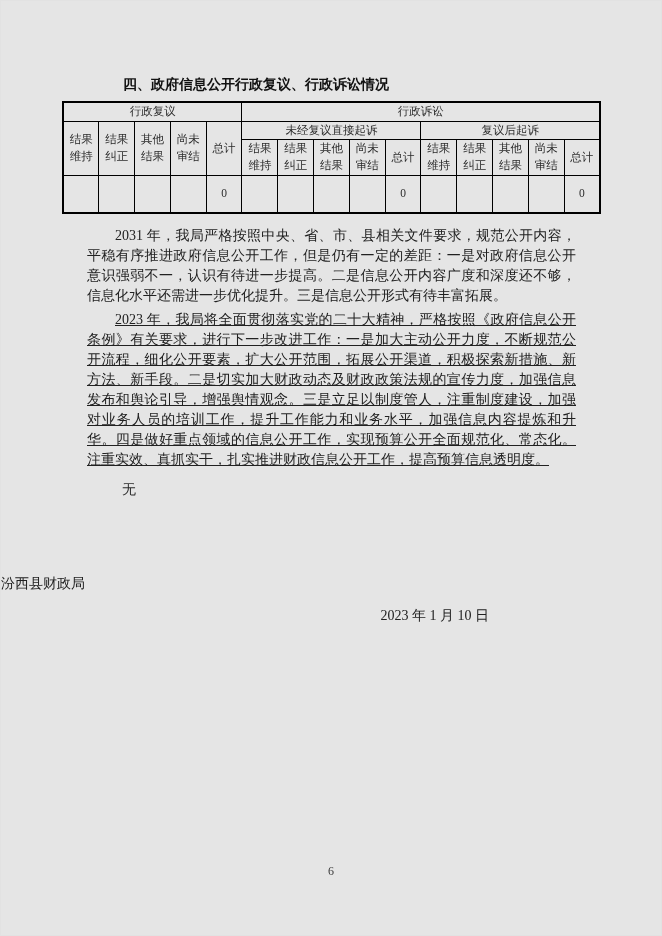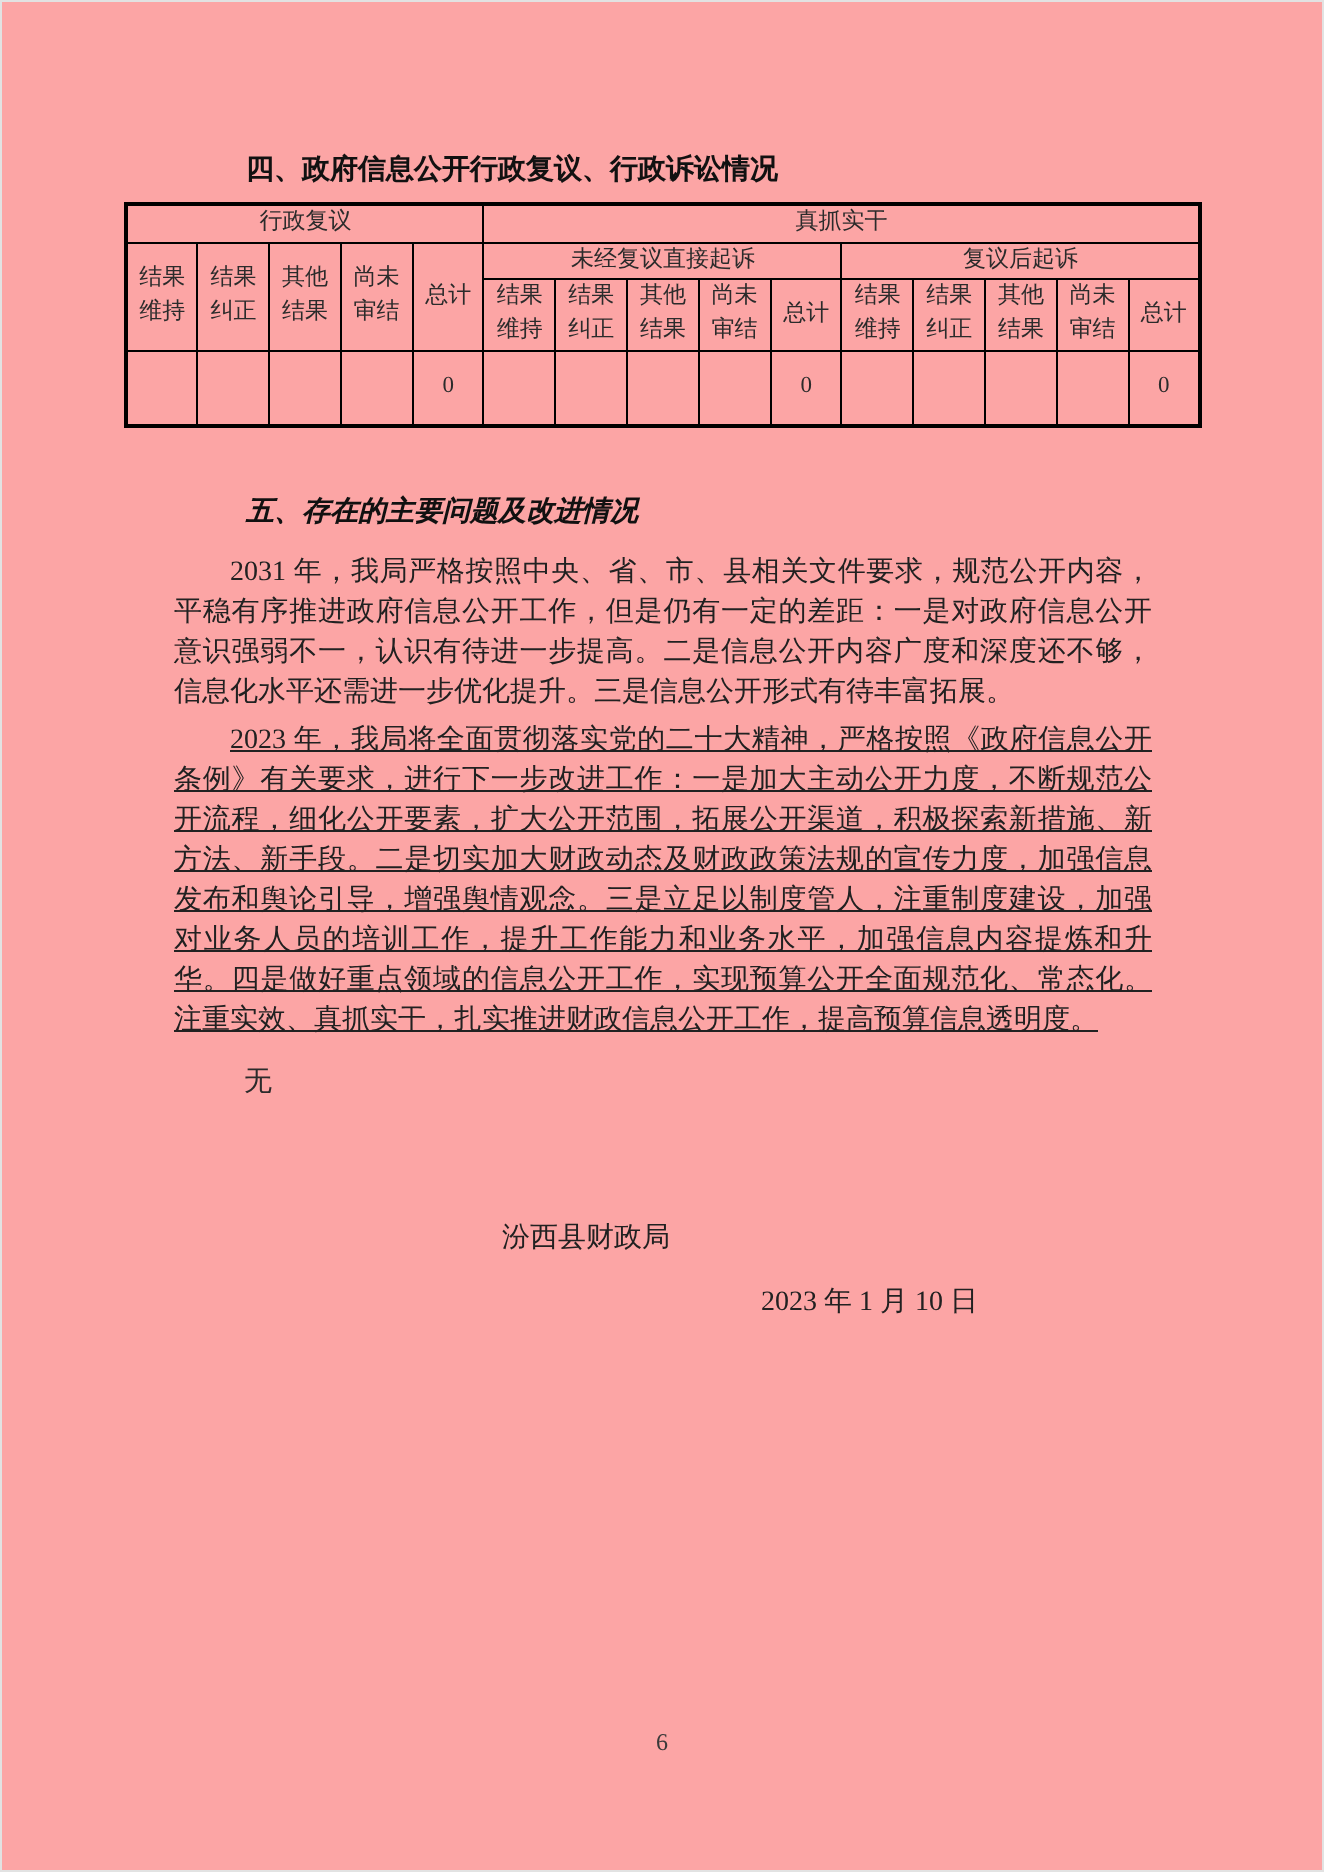--- a/index.html
+++ b/index.html
@@ -1,19 +1,19 @@
 <!DOCTYPE html>
 <html><head>
 <meta charset="utf-8">
 <style>
   html,body { margin:0; padding:0; background:#ffffff; }
   .page {
     position:relative;
     width:662px; height:936px;
-    background:#fca5a5;
+    background:#e5e5e5;
     box-sizing:border-box;
     border:1px solid #e2e2e2;
     font-family:"Liberation Serif","DejaVu Serif",serif;
     color:#212121;
     overflow:hidden;
   }
   .sec-heading {
     margin:0;
     font-size:14px;
     font-weight:bold;
@@ -58,22 +58,22 @@
   }
   .p1 { margin-top:12px; }
   .p2 { margin-top:4px;text-decoration:underline; }
 
   .none-text {
     margin:11px 0 0 121px;
     font-size:14px;
     color:#2b2b2b;
   }
   .sig-org {
-    margin-top:60px;
-    text-align:center;
+    margin-top:76px;
+    text-align:left;
     padding-right:76px;
     font-size:14px;
   }
   .sig-date {
     margin-top:14px;
     text-align:right;
     padding-right:172px;
     font-size:14px;
   }
   .page-num {
@@ -106,21 +106,21 @@
         <col style="width:6.666%">
       <col style="width:6.666%">
         <col style="width:6.666%">
         <col style="width:6.666%">
         <col style="width:6.666%">
         <col style="width:6.67%">
     </colgroup>
     <tbody>
       <tr class="r-group">
         <td colspan="5">行政复议</td>
-        <td colspan="10">真抓实干</td>
+        <td colspan="10">行政诉讼</td>
       </tr>
       <tr class="r-sub">
         <td rowspan="2" class="wrapcell">结果维持</td>
         <td rowspan="2" class="wrapcell">结果纠正</td>
         <td rowspan="2" class="wrapcell">其他结果</td>
         <td rowspan="2" class="wrapcell">尚未审结</td>
         <td rowspan="2">总计</td>
         <td colspan="5">未经复议直接起诉</td>
         <td colspan="5">复议后起诉</td>
       </tr>
@@ -149,21 +149,20 @@
         <td class="val">0</td>
         <td class="val"></td>
         <td class="val"></td>
         <td class="val"></td>
         <td class="val"></td>
         <td class="val">0</td>
       </tr>
     </tbody>
   </table>
 
-  <h2 class="sec-heading h5">五、存在的主要问题及改进情况</h2>
 
   <p class="para p1">2031 年，我局严格按照中央、省、市、县相关文件要求，规范公开内容，平稳有序推进政府信息公开工作，但是仍有一定的差距：一是对政府信息公开意识强弱不一，认识有待进一步提高。二是信息公开内容广度和深度还不够，信息化水平还需进一步优化提升。三是信息公开形式有待丰富拓展。</p>
   <p class="para p2">2023 年，我局将全面贯彻落实党的二十大精神，严格按照《政府信息公开条例》有关要求，进行下一步改进工作：一是加大主动公开力度，不断规范公开流程，细化公开要素，扩大公开范围，拓展公开渠道，积极探索新措施、新方法、新手段。二是切实加大财政动态及财政政策法规的宣传力度，加强信息发布和舆论引导，增强舆情观念。三是立足以制度管人，注重制度建设，加强对业务人员的培训工作，提升工作能力和业务水平，加强信息内容提炼和升华。四是做好重点领域的信息公开工作，实现预算公开全面规范化、常态化。注重实效、真抓实干，扎实推进财政信息公开工作，提高预算信息透明度。</p>
 
 
   <div class="none-text">无</div>
 
   <div class="sig-org">汾西县财政局</div>
   <div class="sig-date">2023 年 1 月 10 日</div>
 

